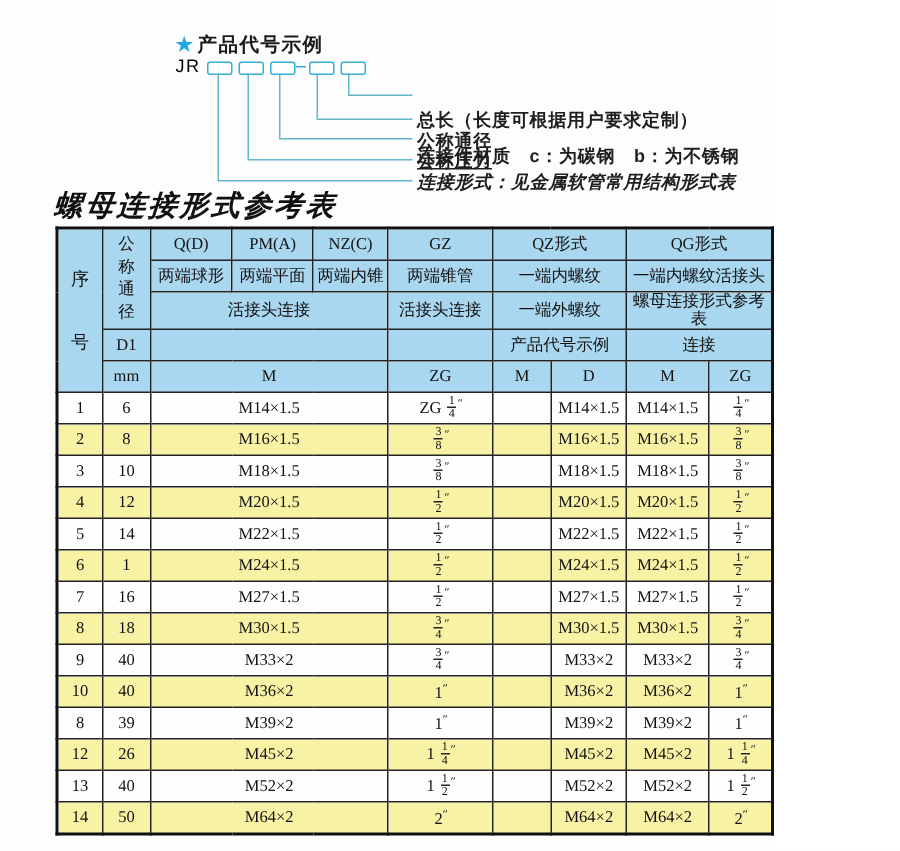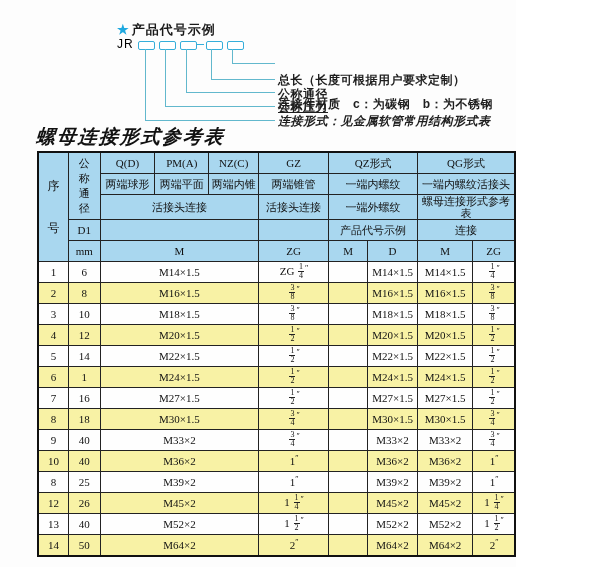--- a/index.html
+++ b/index.html
@@ -283,21 +283,21 @@
           <td class="latin">40</td>
           <td colspan="3" class="latin">M36×2</td>
           <td class="latin">1<span class="inch">″</span></td>
           <td class="latin"></td>
           <td class="latin">M36×2</td>
           <td class="latin">M36×2</td>
           <td class="latin">1<span class="inch">″</span></td>
         </tr>
         <tr>
           <td class="latin">8</td>
-          <td class="latin">25</td>
+          <td class="latin">39</td>
           <td colspan="3" class="latin">M39×2</td>
           <td class="latin">1<span class="inch">″</span></td>
           <td class="latin"></td>
           <td class="latin">M39×2</td>
           <td class="latin">M39×2</td>
           <td class="latin">1<span class="inch">″</span></td>
         </tr>
         <tr class="alt">
           <td class="latin">12</td>
           <td class="latin">26</td>

